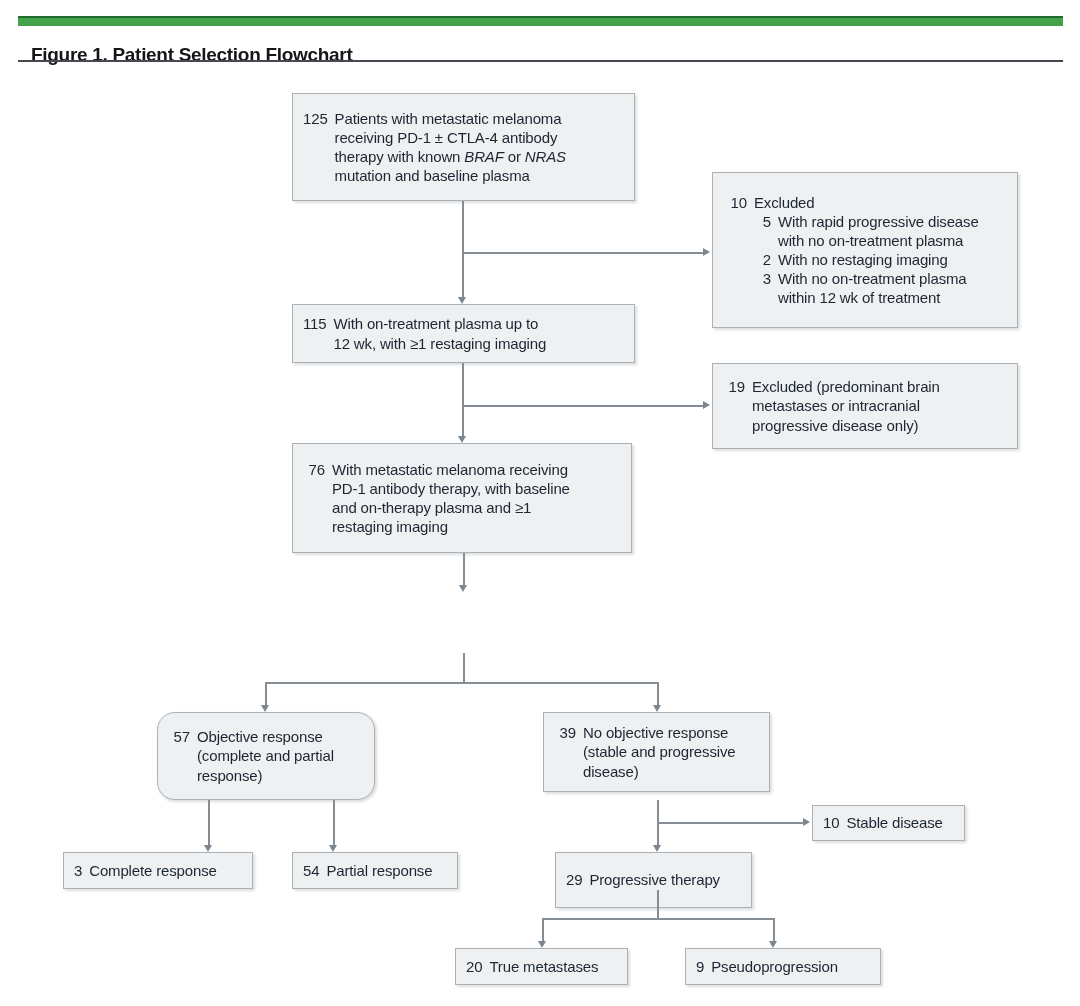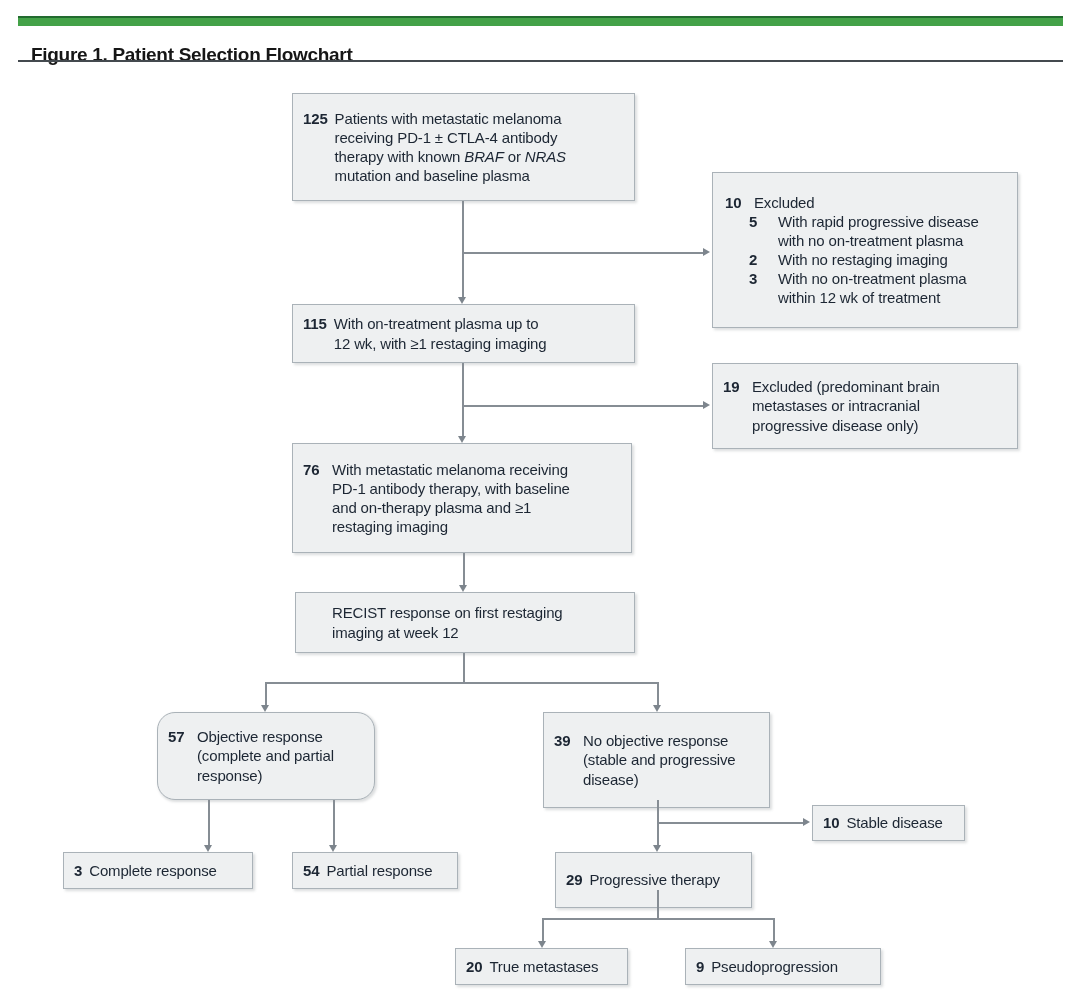--- a/index.html
+++ b/index.html
@@ -12,34 +12,34 @@
   .figure-title { position:absolute; left:18px; top:31px; margin:13px; font-size:19px; font-weight:bold;
                   color:#161616; letter-spacing:-0.3px; }
   .title-rule { position:absolute; left:18px; top:60px; width:1045px; height:2px; background:#444a4f; }
 
   
   .box { position:absolute; background:#eef0f1; border:1px solid #aab2b8; box-sizing:border-box;
          padding:6px 10px; font-size:15px; line-height:1.27; color:#1c2633;
          letter-spacing:-0.15px; box-shadow:1.5px 1.5px 2.5px rgba(60,70,80,0.18);
          display:flex; flex-direction:column; justify-content:center; }
   .row { display:flex; align-items:flex-start; }
-  .num { font-weight:bold; white-space:nowrap; min-width:22px; text-align:left; margin-right:7px; flex:0 0 auto; }
+  .num { font-weight:normal; white-space:nowrap; min-width:22px; text-align:right; margin-right:7px; flex:0 0 auto; }
   .txt { white-space:pre-line; }
   .gene { font-style:italic; }
   .sub { margin-left:24px; }
   .compact .num { min-width:0; }
 
   #b125   { left:292px; top:93px;  width:343px; height:108px; }
   #b10x   { left:712px; top:172px; width:306px; height:156px; padding-left:12px; }
   #b115   { left:292px; top:304px; width:343px; height:59px; }
   #b19x   { left:712px; top:363px; width:306px; height:86px; }
   #b96    { left:292px; top:443px; width:340px; height:110px; }
   #brecist{ left:295px; top:592px; width:340px; height:61px; padding-left:36px; }
   #b57    { left:157px; top:712px; width:218px; height:88px;border-radius:18px; }
-  #b39    { left:543px; top:712px; width:227px; height:96px; }
+  #b39    { left:543px; top:712px; width:227px; height:80px; }
   #b3     { left:63px;  top:852px; width:190px; height:37px; }
   #b54    { left:292px; top:852px; width:166px; height:37px; }
   #b10s   { left:812px; top:805px; width:153px; height:36px; }
   #b29    { left:555px; top:852px; width:197px; height:56px; }
   #b20    { left:455px; top:948px; width:173px; height:37px; }
   #b9     { left:685px; top:948px; width:196px; height:37px; }
 
   
   .vline { position:absolute; width:1.5px; background:#868d94; }
   .hline { position:absolute; height:1.5px; background:#868d94; }
@@ -108,26 +108,20 @@
   <div class="box" id="b96">
     <div class="row">
       <span class="num">76</span>
       <span class="txt">With metastatic melanoma receiving
 PD-1 antibody therapy, with baseline
 and on-therapy plasma and ≥1
 restaging imaging</span>
     </div>
   </div>
 
-  <div class="box" id="brecist">
-    <div class="row">
-      <span class="txt">RECIST response on first restaging
-imaging at week 12</span>
-    </div>
-  </div>
 
   <div class="box" id="b57">
     <div class="row">
       <span class="num">57</span>
       <span class="txt">Objective response
 (complete and partial
 response)</span>
     </div>
   </div>
 

